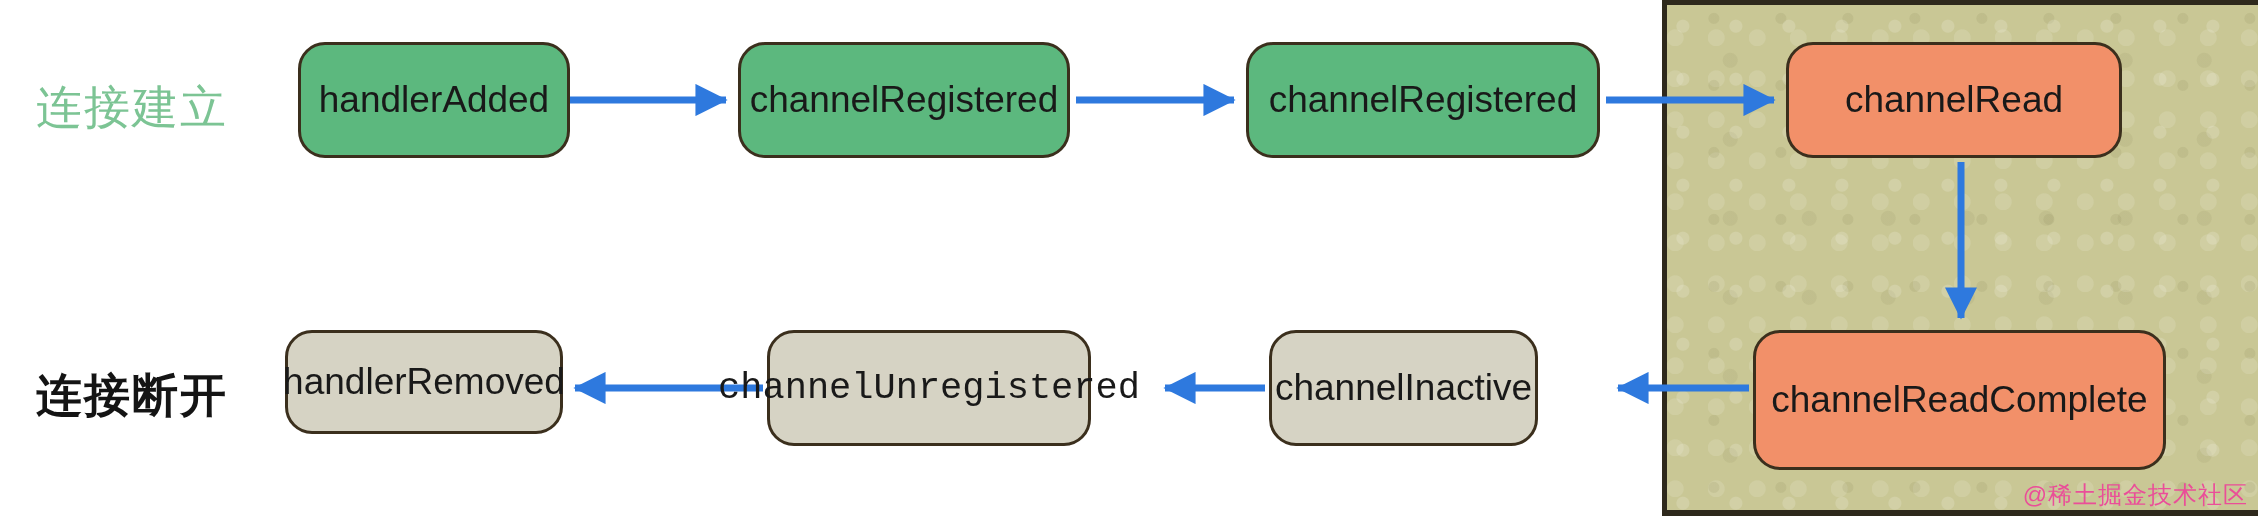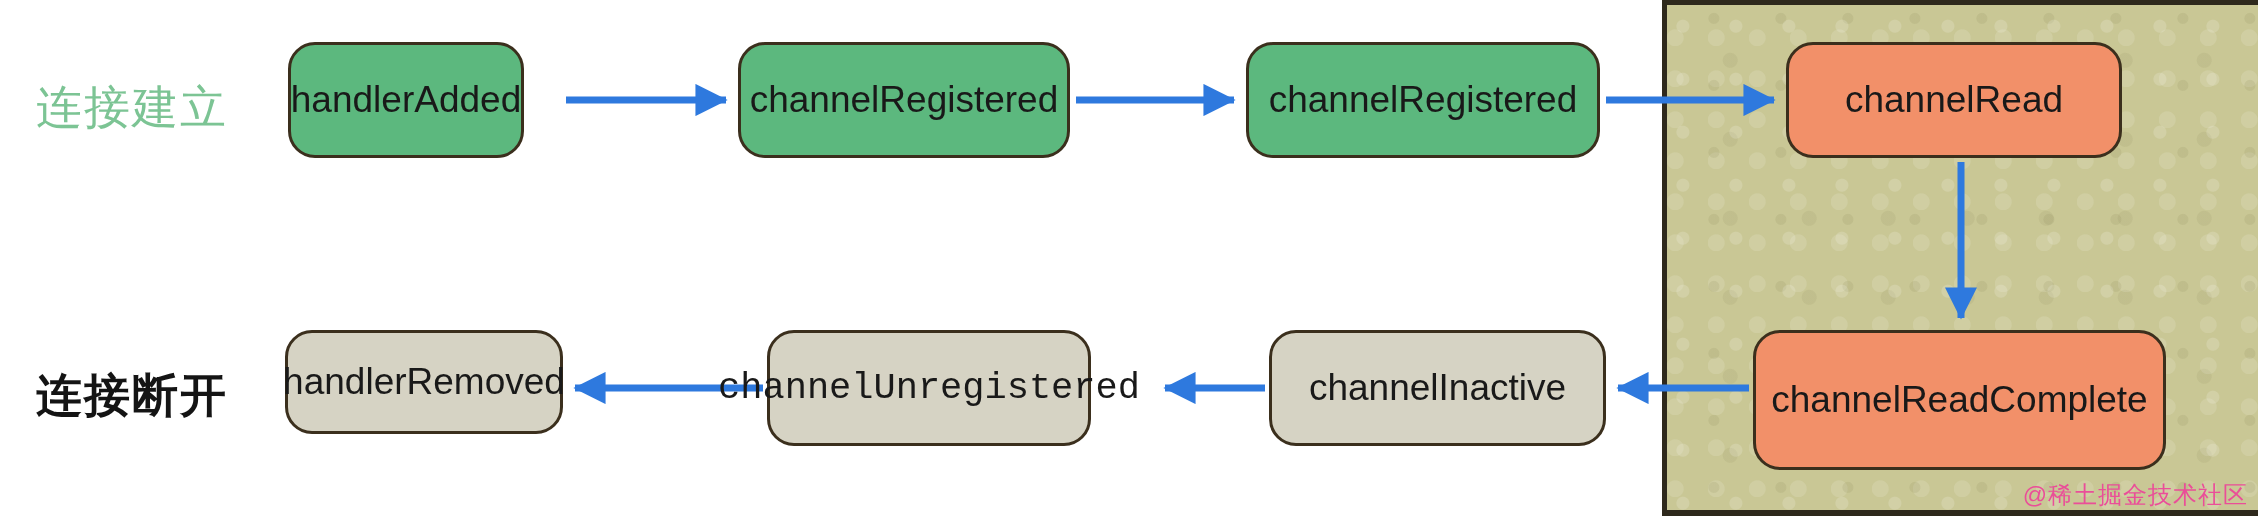--- a/index.html
+++ b/index.html
@@ -57,27 +57,27 @@
   #watermark{
     position:absolute;
     right:10px;bottom:5px;
     font-size:24px;
     color:#ec4899;
     opacity:0.95;
     z-index:4;
     letter-spacing:1px;
   }
   
-  #node-handler-added       {left:288px; top:42px; width:236px;height:116px;}
+  #node-handler-added       {left:298px; top:42px; width:272px;height:116px;}
   #node-channel-registered-1{left:738px; top:42px; width:332px;height:116px;}
   #node-channel-registered-2{left:1246px;top:42px; width:354px;height:116px;}
   #node-channel-read        {left:1786px;top:42px; width:336px;height:116px;}
   #node-handler-removed     {left:285px; top:330px;width:278px;height:104px;}
   #node-channel-unregistered{left:767px; top:330px;width:324px;height:116px;font-family:Liberation Mono, monospace;}
-  #node-channel-inactive    {left:1269px;top:330px;width:337px;height:116px;}
+  #node-channel-inactive    {left:1269px;top:330px;width:269px;height:116px;}
   #node-channel-read-complete{left:1753px;top:330px;width:413px;height:140px;}
 </style>
 </head>
 <body>
 
 <div id="canvas">
 
   <div id="read-panel"></div>
 
   <svg id="arrow-layer" width="2258" height="516" viewBox="0 0 2258 516" xmlns="http://www.w3.org/2000/svg">

